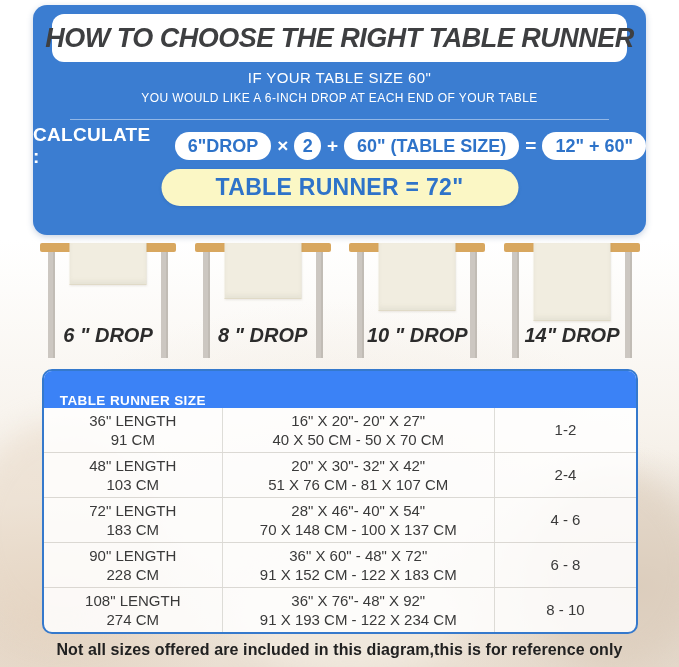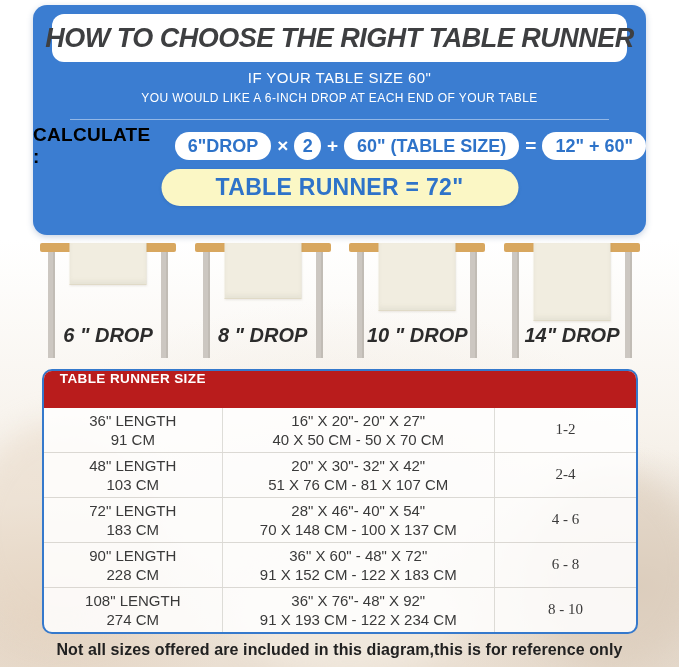--- a/index.html
+++ b/index.html
@@ -41,21 +41,21 @@
   .sub1 { top: 64px; font-size: 15px; }
   .sub2 { top: 86px; font-size: 12px; }
   .divider {
     position: absolute; left: 6%; top: 114px; width: 88%; height: 1px;
     background: rgba(255,255,255,0.45);
   }
   .calc-row {
     position: absolute; left: 0; top: 126px; width: 100%; height: 30px;
     display: flex; align-items: center; justify-content: center; gap: 6px;
   }
-  .calc-label { color: #000000; font-weight: bold; font-size: 19px; letter-spacing: 0.3px; margin-right: 13px; }
+  .calc-label { color: #ffffff; font-weight: bold; font-size: 19px; letter-spacing: 0.3px; margin-right: 13px; }
   .pill {
     background: #ffffff; color: #2e73c9; font-weight: bold; font-size: 18px;
     height: 28px; border-radius: 14px; padding: 0 13px;
     display: flex; align-items: center; justify-content: center; white-space: nowrap;
   }
   .circle {
     background: #ffffff; color: #2e73c9; font-weight: bold; font-size: 18px;
     width: 28px; height: 28px; border-radius: 50%;
     display: flex; align-items: center; justify-content: center;
   }
@@ -100,37 +100,37 @@
   }
 
   
   .size-table {
     position: absolute; left: 42px; top: 369px; width: 596px; height: 265px;
     border: 2px solid #3579cc; border-radius: 10px; overflow: hidden;
     background: rgba(255,255,255,0.85);
     display: flex; flex-direction: column;
   }
   .st-header {
-    height: 37px; flex: 0 0 37px; background: #b91c1c;
-    display: flex; align-items: flex-start;
+    height: 37px; flex: 0 0 37px; background: #3b82f6;
+    display: flex; align-items: flex-end;
   }
   .st-header .hcell {
     color: #ffffff; font-weight: bold; font-size: 13.5px; letter-spacing: 0.4px;
     text-align: center;
   }
   .c1 { width: 30%; } .c2 { width: 46%; } .c3 { width: 24%; }
   .st-body { flex: 1; display: flex; flex-direction: column; }
   .st-row { flex: 1; display: flex; }
   .st-row + .st-row { border-top: 1px solid rgba(185,181,174,0.5); }
   .st-row .cell {
     display: flex; flex-direction: column; align-items: center; justify-content: center;
     font-size: 15px; color: #3a3a3a; line-height: 1.3; text-align: center;
   }
   .st-row .cell.c2 { border-left: 1px solid rgba(185,181,174,0.45); }
-  .st-row .cell.c3 { border-left: 1px solid rgba(185,181,174,0.45); font-family: Liberation Serif, serif; }
+  .st-row .cell.c3 { border-left: 1px solid rgba(185,181,174,0.45); }
 
   .footnote {
     position: absolute; left: 0; top: 641px; width: 100%; text-align: center;
     font-size: 16px; font-weight: bold; color: #212121; letter-spacing: 0.1px;
   }
 </style>
 </head>
 <body>
 
 <div class="soft-blob blob1"></div>

